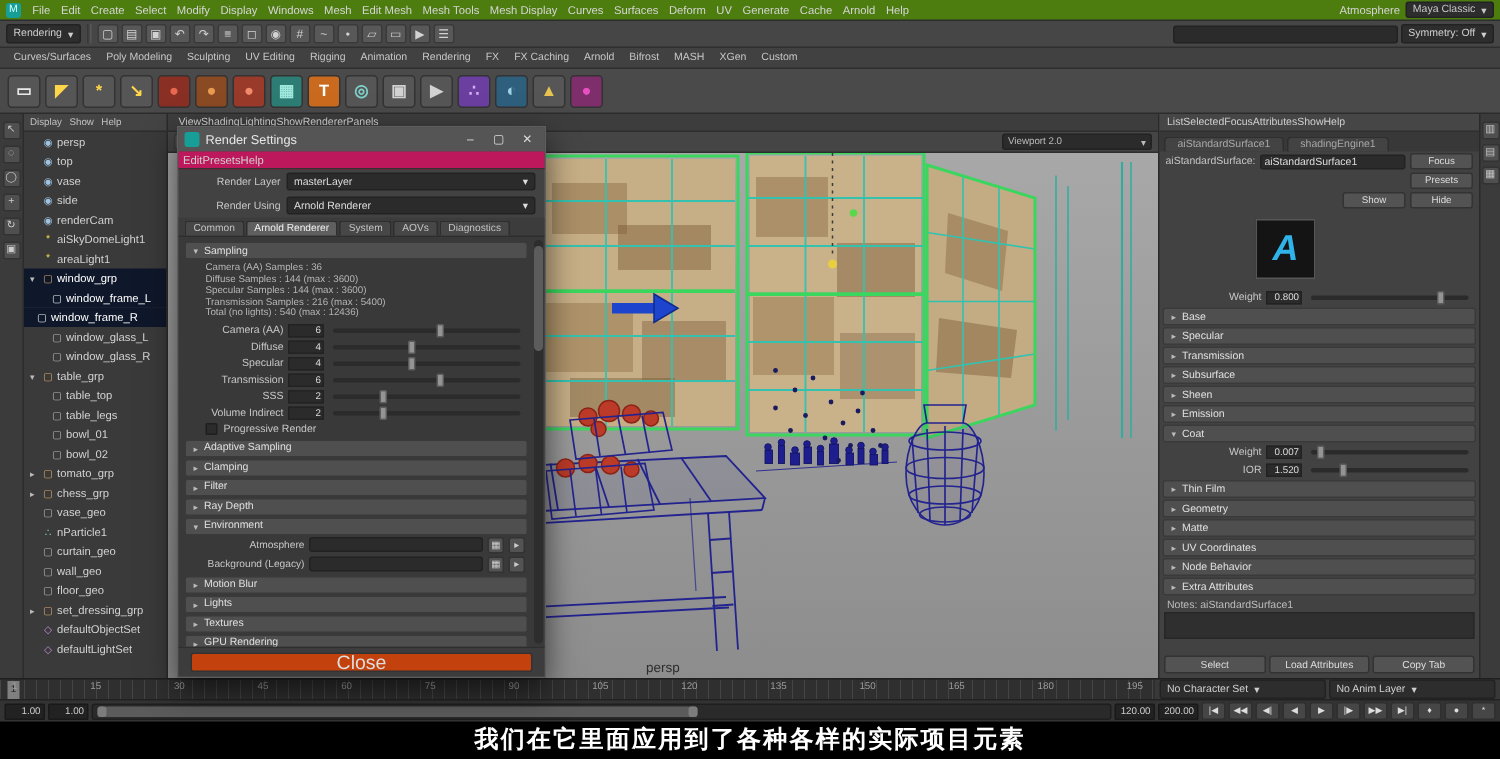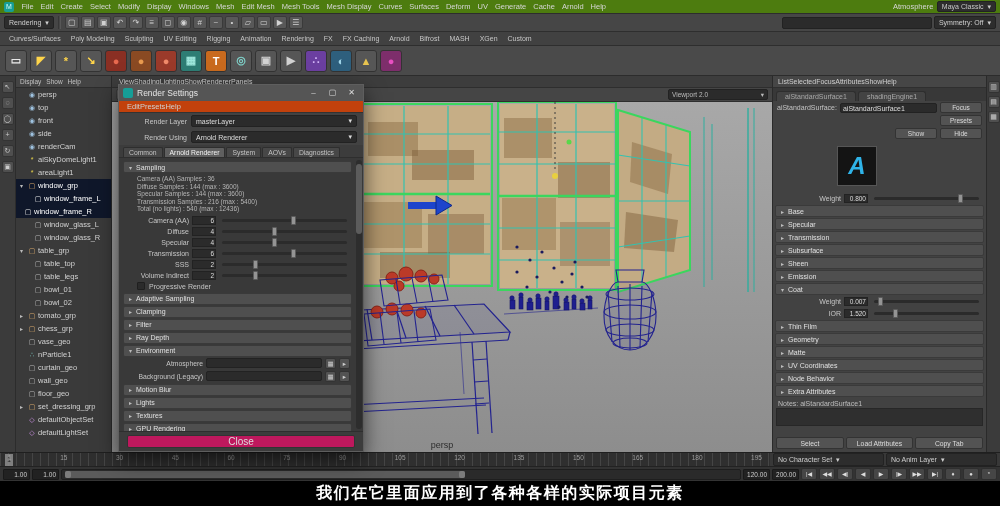--- a/index.html
+++ b/index.html
@@ -59,40 +59,40 @@
 .ae-notes-label{padding:3px 5px 1px;color:#bdbdbd}
 .ae-notes{height:18px;background:#2f2f2f;border:1px solid #272727;margin:0 3px}
 .ae-footer{margin-top:auto;display:flex;gap:2px;padding:2px 3px 3px}
 .fbtn{flex:1;height:12px;background:#535353;border:1px solid #333;border-radius:2px;text-align:center;line-height:11px;font-size:6.8px;color:#ddd}
 #rstrip{position:absolute;left:986px;top:76px;width:14px;height:376px;background:#3b3b3b;border-left:1px solid #2a2a2a;display:flex;flex-direction:column;align-items:center;gap:3px;padding-top:5px;z-index:4}
 
 #dialog{position:absolute;left:118px;top:84px;width:246px;height:368px;background:#424242;border:1px solid #5e5e5e;box-shadow:0 8px 20px rgba(0,0,0,.6);z-index:60;display:flex;flex-direction:column;font-size:7px}
 .dlg-title{height:16px;background:#555;display:flex;align-items:center;gap:4px;padding:0 4px;font-size:8.5px;color:#e6e6e6}
 .dlg-ico{width:10px;height:10px;background:#169e97;border-radius:2px}
 .dlg-ctrl{width:15px;height:12px;text-align:center;line-height:11px;font-size:8px;color:#ddd}
-.dlg-menus{height:12px;background:#c2410c;display:flex;gap:8px;align-items:center;padding:0 8px;border-bottom:1px solid #333;font-size:7.5px}
+.dlg-menus{height:12px;background:#be185d;display:flex;gap:8px;align-items:center;padding:0 3px;border-bottom:1px solid #333;font-size:7.5px}
 .dlg-ddrow{display:flex;align-items:center;gap:4px;padding:2px 6px;height:16px}
 .dlg-ddrow .lbl{width:62px;text-align:right;color:#c6c6c6}
 .dlg-dd{flex:1;height:12px;background:#2b2b2b;border:1px solid #222;border-radius:2px;display:flex;align-items:center;justify-content:space-between;padding:0 4px;color:#ddd}
 .dlg-tabs{display:flex;gap:1px;padding:2px 4px 0;background:#3c3c3c;border-bottom:1px solid #2e2e2e}
 .dlg-tab{padding:1px 5px;background:#474747;border:1px solid #2e2e2e;border-bottom:none;border-radius:2px 2px 0 0;font-size:6.8px;color:#c2c2c2;white-space:nowrap}
 .dlg-tab.active{background:#5f5f5f;color:#f2f2f2}
 .dlg-content{flex:1;background:#393939;position:relative;padding:2px 9px 2px 2px;overflow:hidden}
 .dlg-content .srow{height:11px}
 .info{padding:2px 2px 2px 16px;color:#b5b5b5;font-size:6.5px;line-height:7.5px}
 .chkrow{display:flex;align-items:center;gap:4px;height:11px;padding-left:16px;color:#c6c6c6}
 .chk{width:8px;height:8px;background:#2b2b2b;border:1px solid #1f1f1f;border-radius:1px}
 .envrow{display:flex;align-items:center;gap:3px;height:13px;padding:0 4px}
 .envrow .lbl{width:78px;text-align:right;font-size:6.8px;color:#c6c6c6;white-space:nowrap}
 .envrow .fld{flex:1;height:10px;background:#2b2b2b;border:1px solid #222;border-radius:2px}
 .mini{width:11px;height:11px;background:#535353;border:1px solid #333;border-radius:2px;font-size:6.5px;line-height:10px;text-align:center;color:#ccc}
 .dlg-scrollbar{position:absolute;right:1px;top:2px;bottom:2px;width:6px;background:#2d2d2d;border-radius:3px}
 .dlg-thumb{position:absolute;left:0;top:4px;width:6px;height:70px;background:#5c5c5c;border-radius:3px}
 .dlg-close-row{padding:3px 8px;background:#3c3c3c;border-top:1px solid #2e2e2e}
-.dlg-close{height:13px;background:#be185d;border:1px solid #333;border-radius:2px;text-align:center;line-height:12px;font-size:10px;color:#ddd}
+.dlg-close{height:13px;background:#c2410c;border:1px solid #333;border-radius:2px;text-align:center;line-height:12px;font-size:13px;color:#ddd}
 
 #timeline{position:absolute;left:0;top:452px;width:770px;height:14px;background:#2f2f2f;border-top:1px solid #1f1f1f;background-image:repeating-linear-gradient(90deg,#454545 0,#454545 1px,transparent 1px,transparent 8px);z-index:4}
 .tl-labels{position:absolute;left:0;top:1px;width:100%;display:flex;justify-content:space-between;padding:0 8px;font-size:6.5px;color:#9d9d9d}
 .tl-marker{position:absolute;left:5px;top:1px;width:8px;height:12px;background:#8d8d8d;opacity:.85;color:#222;font-size:6.5px;text-align:center;line-height:12px}
 #tl-right{position:absolute;left:770px;top:452px;width:230px;height:14px;background:#383838;border-top:1px solid #1f1f1f;display:flex;align-items:center;gap:2px;padding:0 3px;z-index:4}
 #rangerow{position:absolute;left:0;top:466px;width:1000px;height:15px;background:#333;border-top:1px solid #222;display:flex;align-items:center;gap:2px;padding:0 3px;z-index:4}
 .rfield{width:27px;height:11px;background:#222;border:1px solid #191919;font-size:6.5px;text-align:right;line-height:9px;padding:0 2px;color:#ccc;border-radius:1px}
 .rangebar{flex:1;height:11px;background:#2a2a2a;border:1px solid #1e1e1e;border-radius:2px;position:relative}
 .rangeinner{position:absolute;left:0.5%;top:1px;width:59%;height:7px;background:#5b5b5b;border-radius:2px;display:flex;justify-content:space-between}
 .rangecap{width:6px;height:7px;background:#7c7c7c;border-radius:2px}
@@ -192,21 +192,21 @@
         <span>persp</span>
       </div>
       <div class="olrow">
         <span class="olarrow"></span>
         <span class="olicon" style="color: rgb(159, 195, 224);">◉</span>
         <span>top</span>
       </div>
       <div class="olrow">
         <span class="olarrow"></span>
         <span class="olicon" style="color: rgb(159, 195, 224);">◉</span>
-        <span>front</span>
+        <span>vase</span>
       </div>
       <div class="olrow">
         <span class="olarrow"></span>
         <span class="olicon" style="color: rgb(159, 195, 224);">◉</span>
         <span>side</span>
       </div>
       <div class="olrow">
         <span class="olarrow"></span>
         <span class="olicon" style="color: rgb(159, 195, 224);">◉</span>
         <span>renderCam</span>

